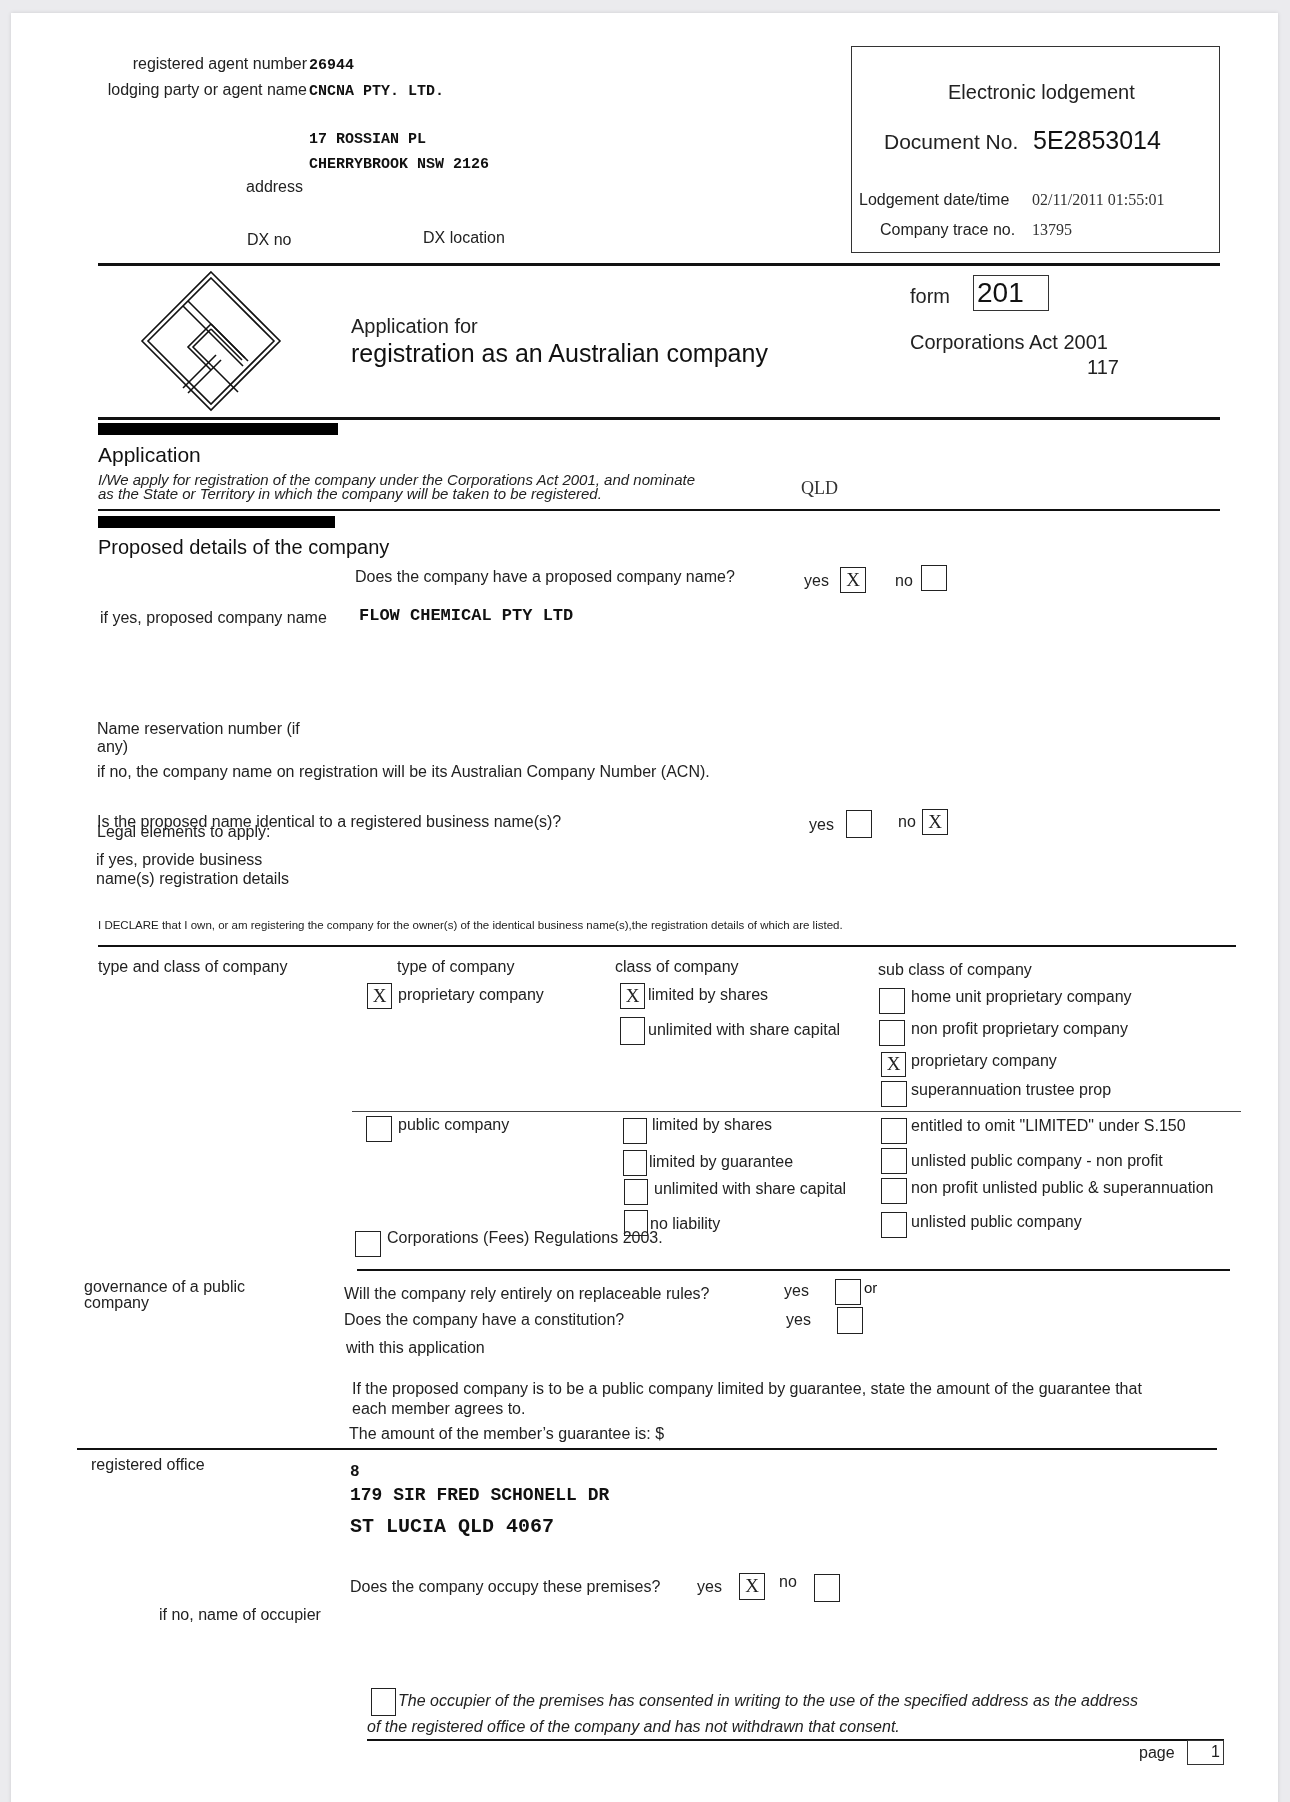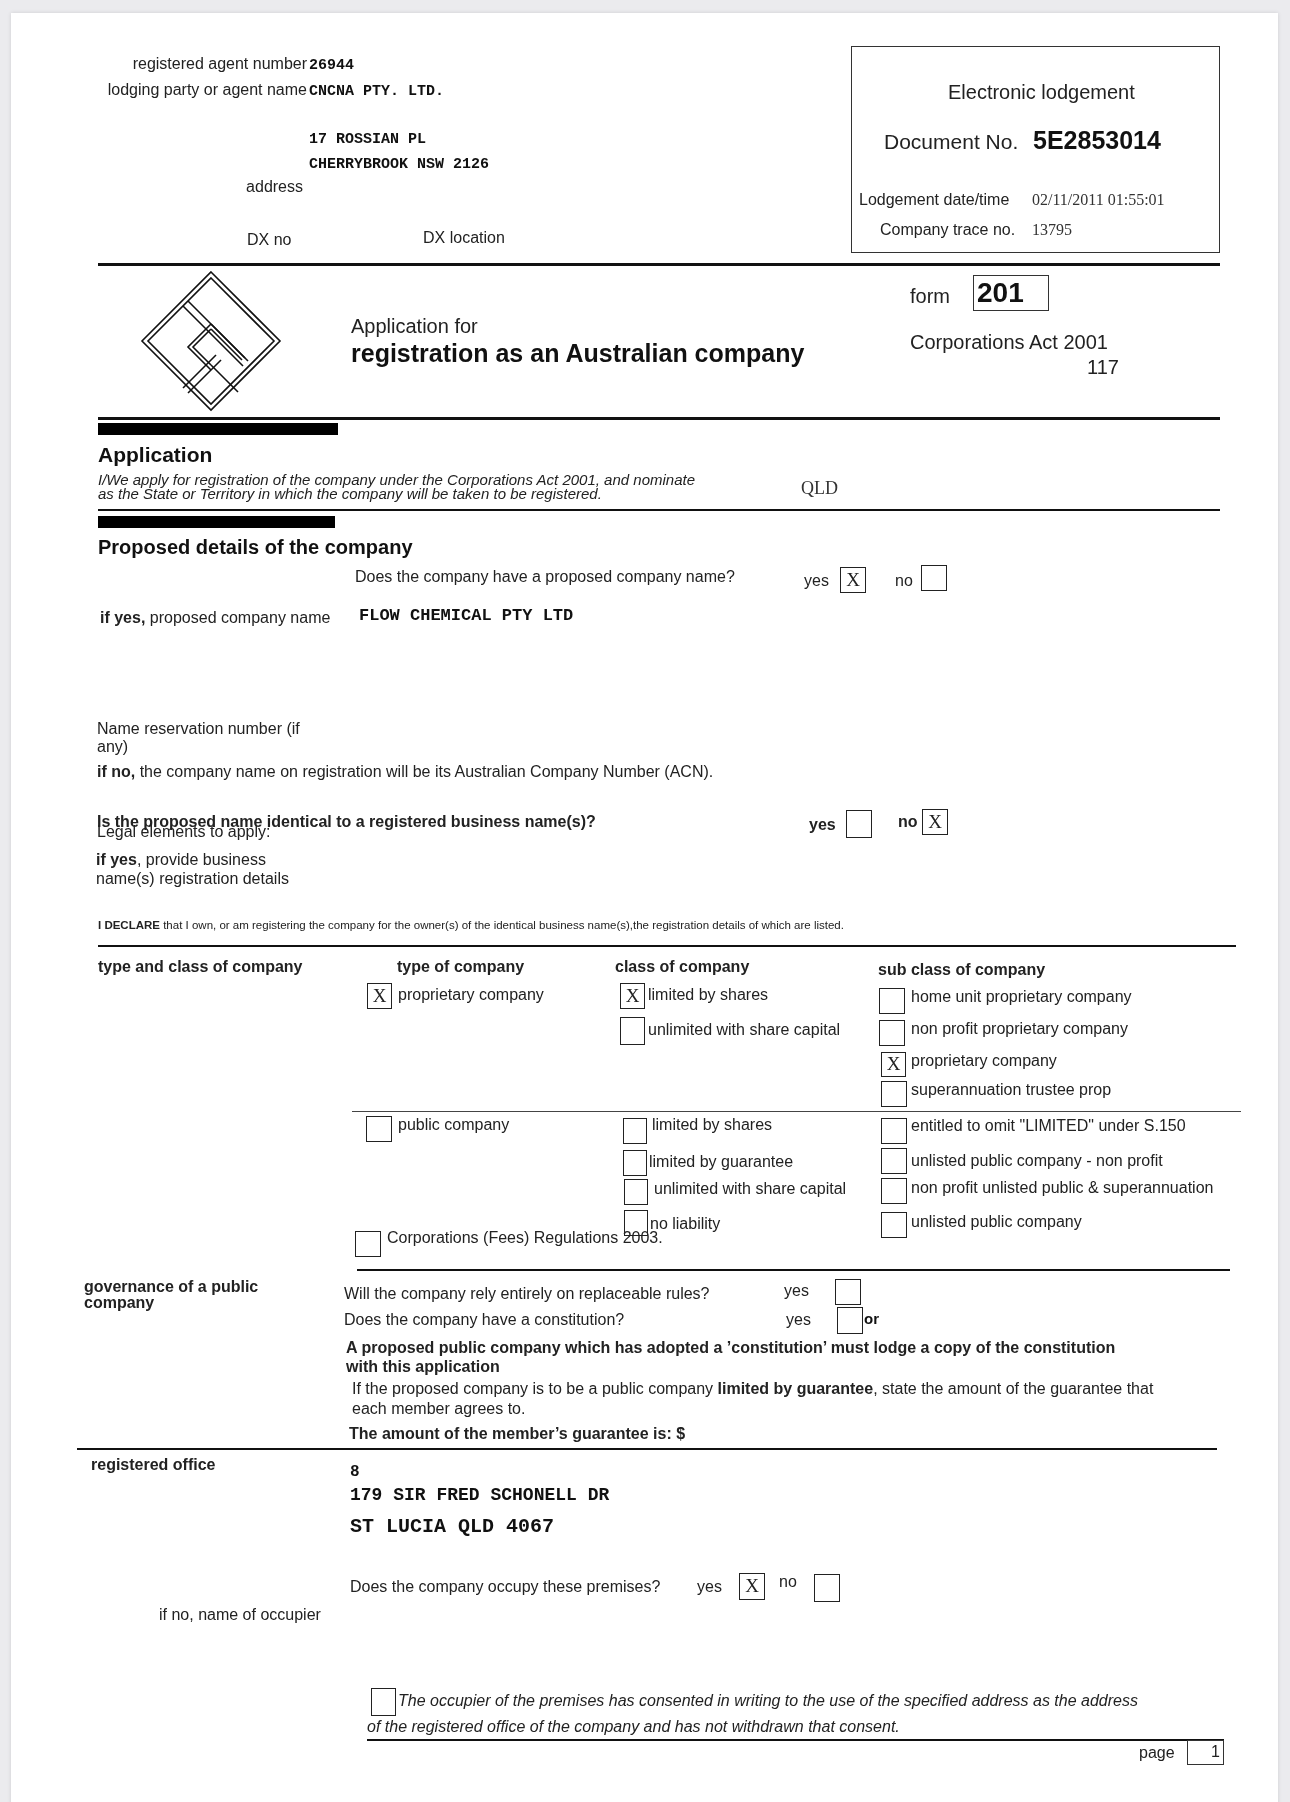--- a/index.html
+++ b/index.html
@@ -2,21 +2,21 @@
 <html><head>
 <meta charset="utf-8">
 <style>
   html, body { margin:0; padding:0; }
   body { width:1290px; height:1802px; background:#ebebee; position:relative; overflow:hidden; font-family:"Liberation Sans", sans-serif; color:#111; }
   .page { position:absolute; left:11px; top:13px; width:1267px; height:1800px; background:#fff; box-shadow:0 0 4px rgba(0,0,0,0.12); }
   .abs { position:absolute; white-space:nowrap; }
   .lbl { font-size:16px; color:#222; }
   .mono { font-family:"Liberation Mono", monospace; font-weight:bold; font-size:15px; color:#111; }
   .serif { font-family:"Liberation Serif", serif; }
-  .bold { font-weight:bold; }
+  .bold { font-weight:normal; }
   .rule { position:absolute; background:#111; }
   .cb { position:absolute; width:22px; height:22px; border:1.5px solid #222; box-sizing:border-box; font-family:"Liberation Serif", serif; font-size:19px; line-height:20px; text-align:center; color:#222; background:#fff; }
   .secbar { position:absolute; background:#000; height:12px; }
   .right { text-align:right; }
   .logo { position:absolute; }
 </style>
 </head>
 <body>
 
 <div class="page">
@@ -163,26 +163,25 @@
   </div>
   <div class="rule" style="left:346px; top:1256px; width:873px; height:2px;"></div>
 
   <div class="abs lbl bold" style="left:73px; top:1266px; line-height:16px;">
     <div>governance of a public</div>
     <div>company</div>
   </div>
   <div class="abs lbl" style="left:333px; top:1272px;">Will the company rely entirely on replaceable rules?</div>
   <div class="abs lbl" style="left:773px; top:1269px;">yes</div>
   <div class="cb" style="left:824px; top:1266px; width:26px; height:26px;"></div>
-  <div class="abs bold" style="left:853px; top:1266px; font-size:15px;margin-top:31px;">or</div>
+  <div class="abs bold" style="left:853px; top:1266px; font-size:15px;">or</div>
   <div class="abs lbl" style="left:333px; top:1298px;">Does the company have a constitution?</div>
   <div class="abs lbl" style="left:775px; top:1298px;">yes</div>
   <div class="cb" style="left:826px; top:1294px; width:26px; height:27px;"></div>
   <div class="abs lbl bold" style="left:335px; top:1325px; line-height:19px;">
-    <div>A proposed public company which has adopted a ’constitution’ must lodge a copy of the constitution</div>
     <div>with this application</div>
   </div>
   <div class="abs lbl" style="left:341px; top:1366px; line-height:20px;">
     <div><span>If the proposed company is to be a public company </span><span class="bold">limited by guarantee</span><span>, state the amount of the guarantee that</span></div>
     <div>each member agrees to.</div>
   </div>
   <div class="abs lbl bold" style="left:338px; top:1412px;">The amount of the member’s guarantee is: $</div>
   <div class="rule" style="left:66px; top:1435px; width:1140px; height:2px;"></div>
 
   <div class="abs lbl bold" style="left:80px; top:1443px;">registered office</div>

